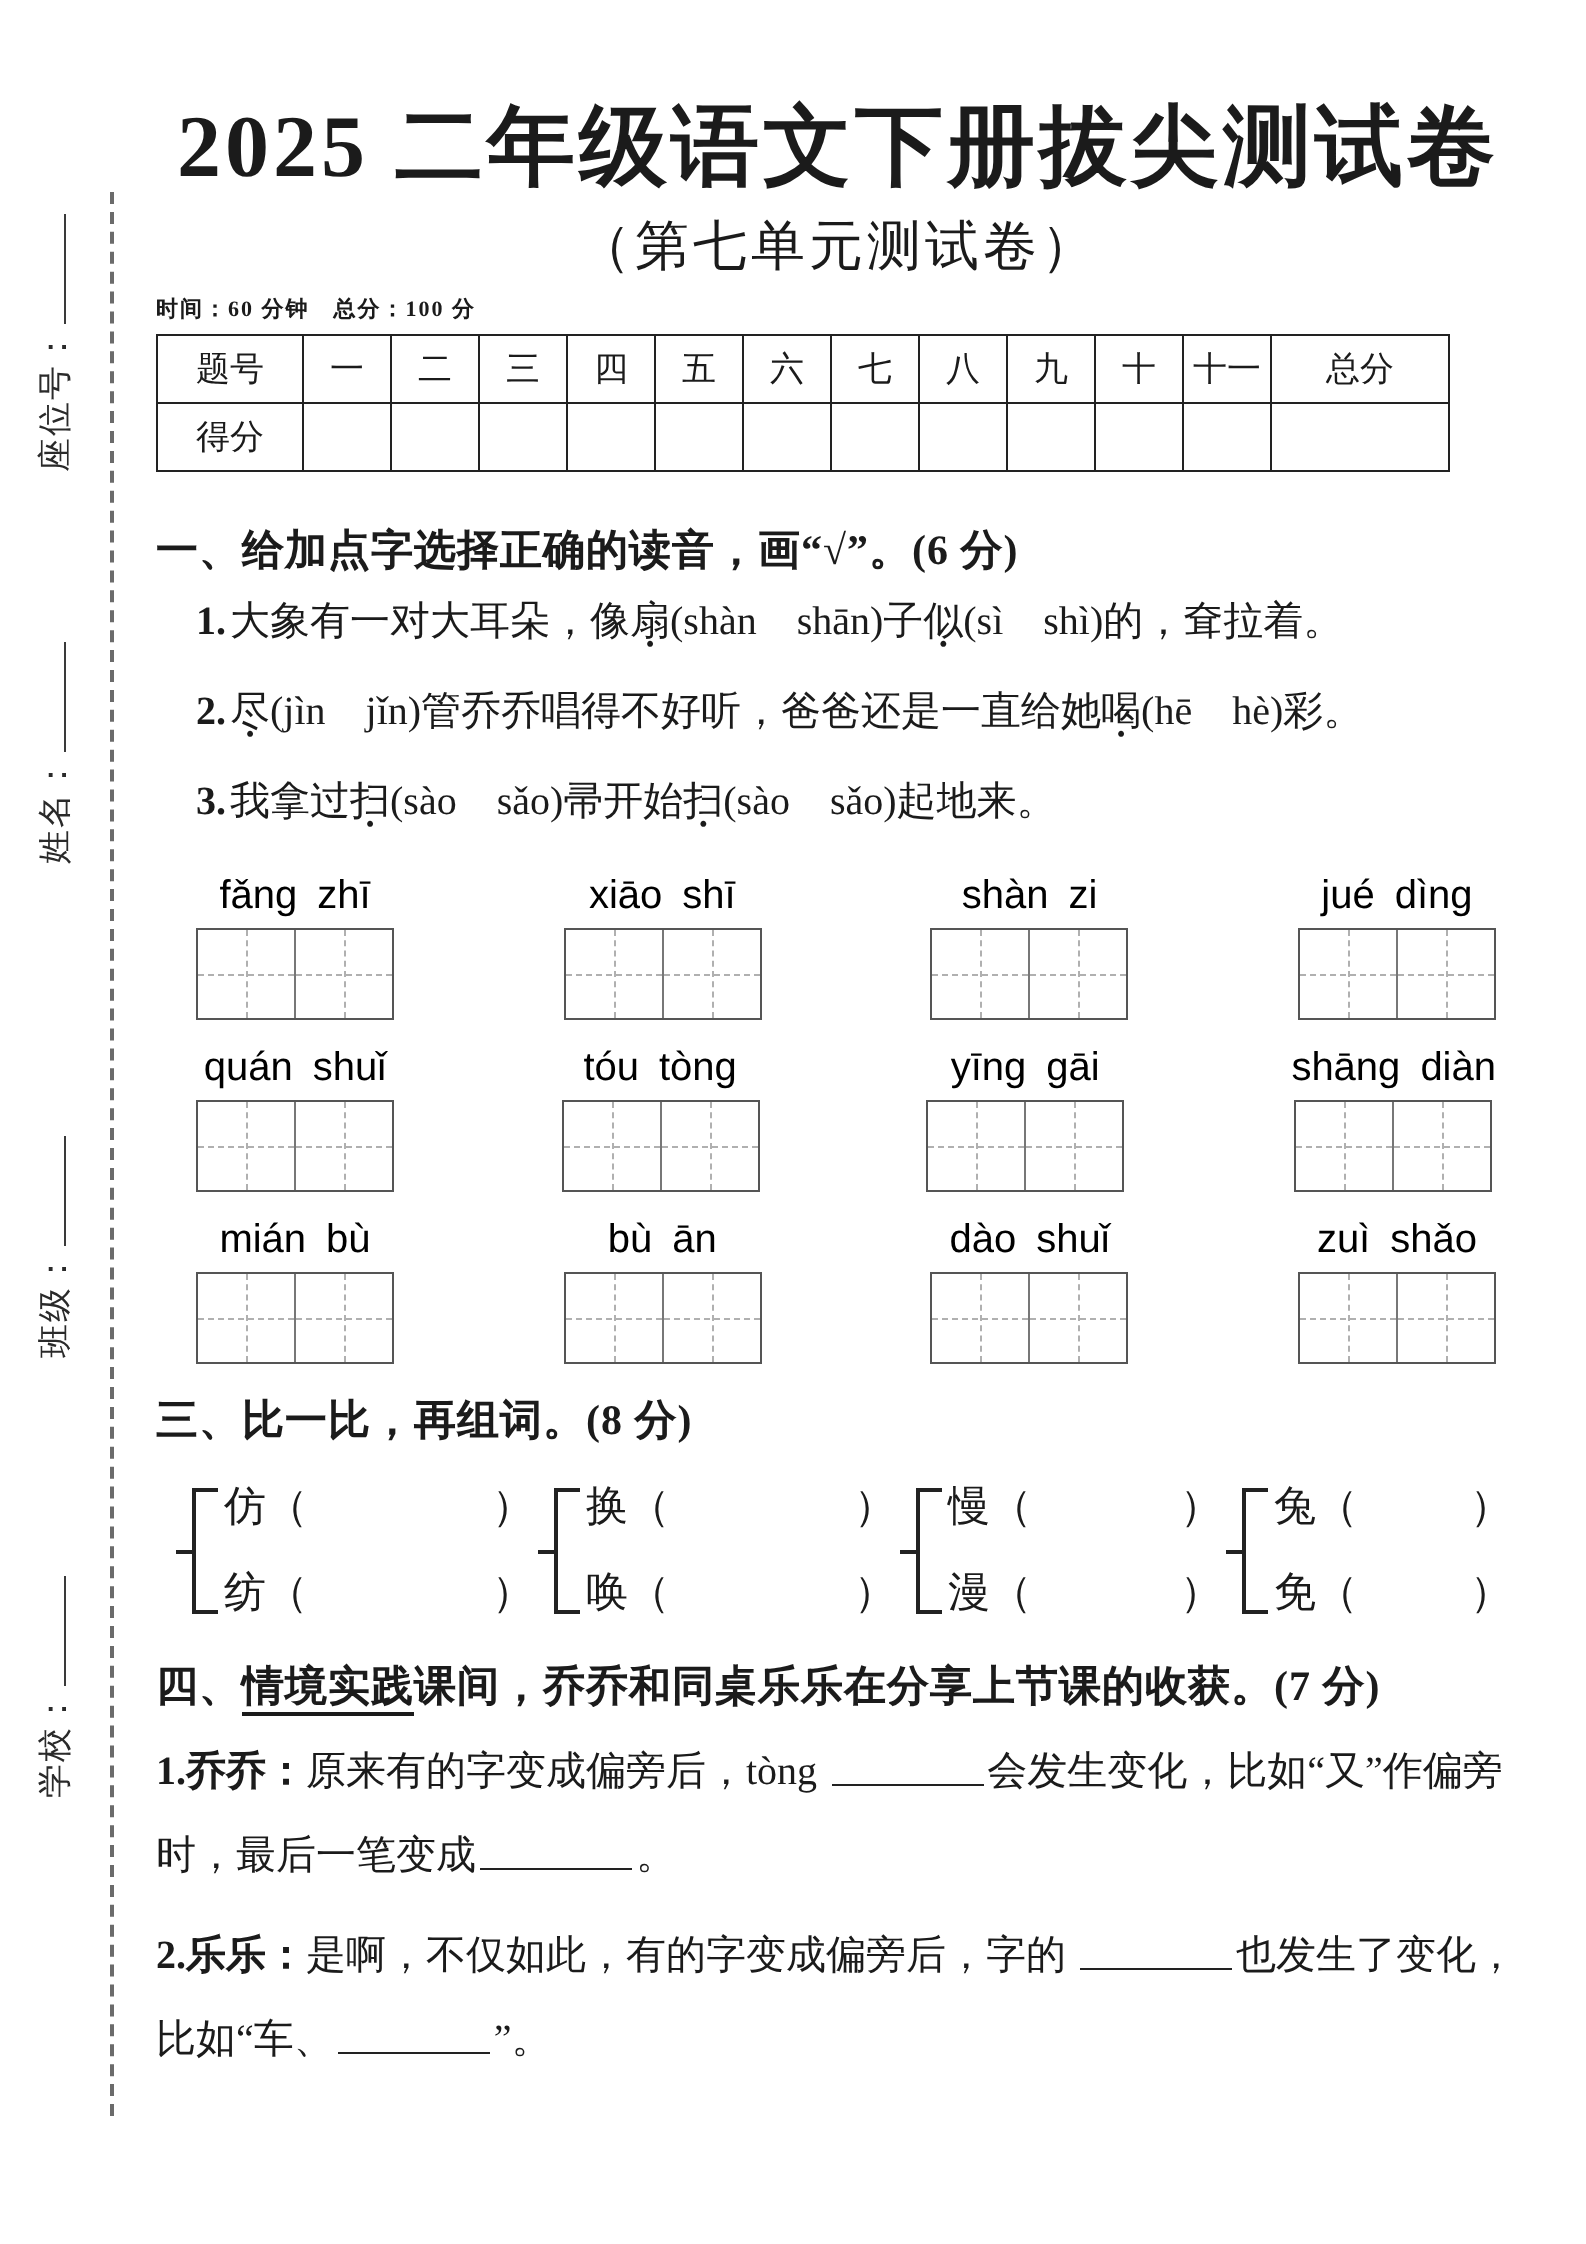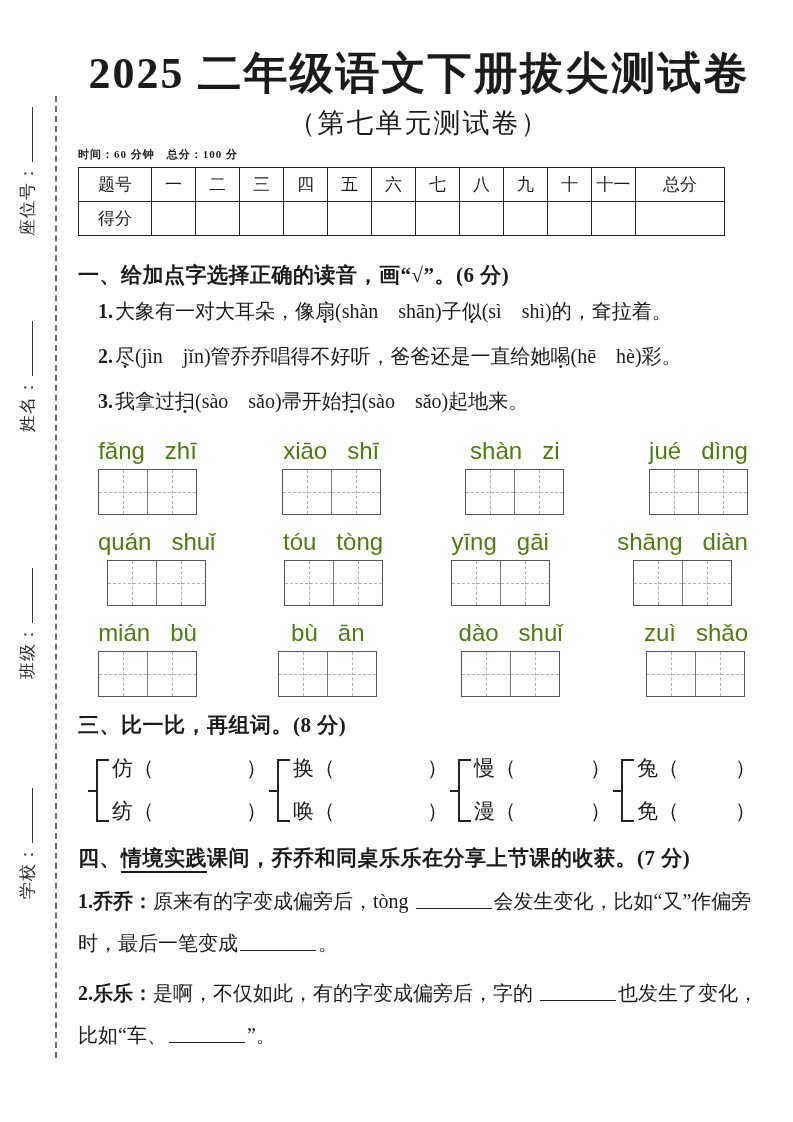--- a/index.html
+++ b/index.html
@@ -52,21 +52,21 @@
   .q-num { font-weight:bold; margin-right:2px; }
   .dot-char { position:relative; display:inline-block; line-height:1.1; }
   .dot-char::after {
     content:"\2022"; position:absolute; left:0; right:0; bottom:-0.52em;
     text-align:center; font-size:0.62em; line-height:1; color:#1b1b1b;
   }
 
   
   .pin-row { display:flex; justify-content:space-between; width:650px; margin:13px 0 0 20px; }
   .word-group { display:flex; flex-direction:column; align-items:center; }
-  .pinyin { display:flex; justify-content:center; gap:20px; font-family:"Liberation Sans","DejaVu Sans",sans-serif; font-size:24px; white-space:nowrap; margin-bottom:4px; color:#4d7c0f; }
+  .pinyin { display:flex; justify-content:center; gap:10px; font-family:"Liberation Sans","DejaVu Sans",sans-serif; font-size:20px; white-space:nowrap; margin-bottom:4px; color:#000000; }
   .tzg { display:flex; border:1.6px solid #555; }
   .tzg-cell { width:48px; height:44px; position:relative; background:#fff; }
   .tzg-cell + .tzg-cell { border-left:1px solid #777; }
   .tzg-cell::before { content:""; position:absolute; left:50%; top:0; bottom:0; border-left:1px dashed #b0b0b0; }
   .tzg-cell::after  { content:""; position:absolute; top:50%; left:0; right:0; border-top:1px dashed #b0b0b0; }
 
   
   .cmp-wrap { display:flex; justify-content:space-between; margin:16px 4px 0 10px; }
   .cmp-group { display:flex; align-items:center; }
   .brace { width:11px; align-self:stretch; margin:4px 3px 4px 8px; position:relative;

